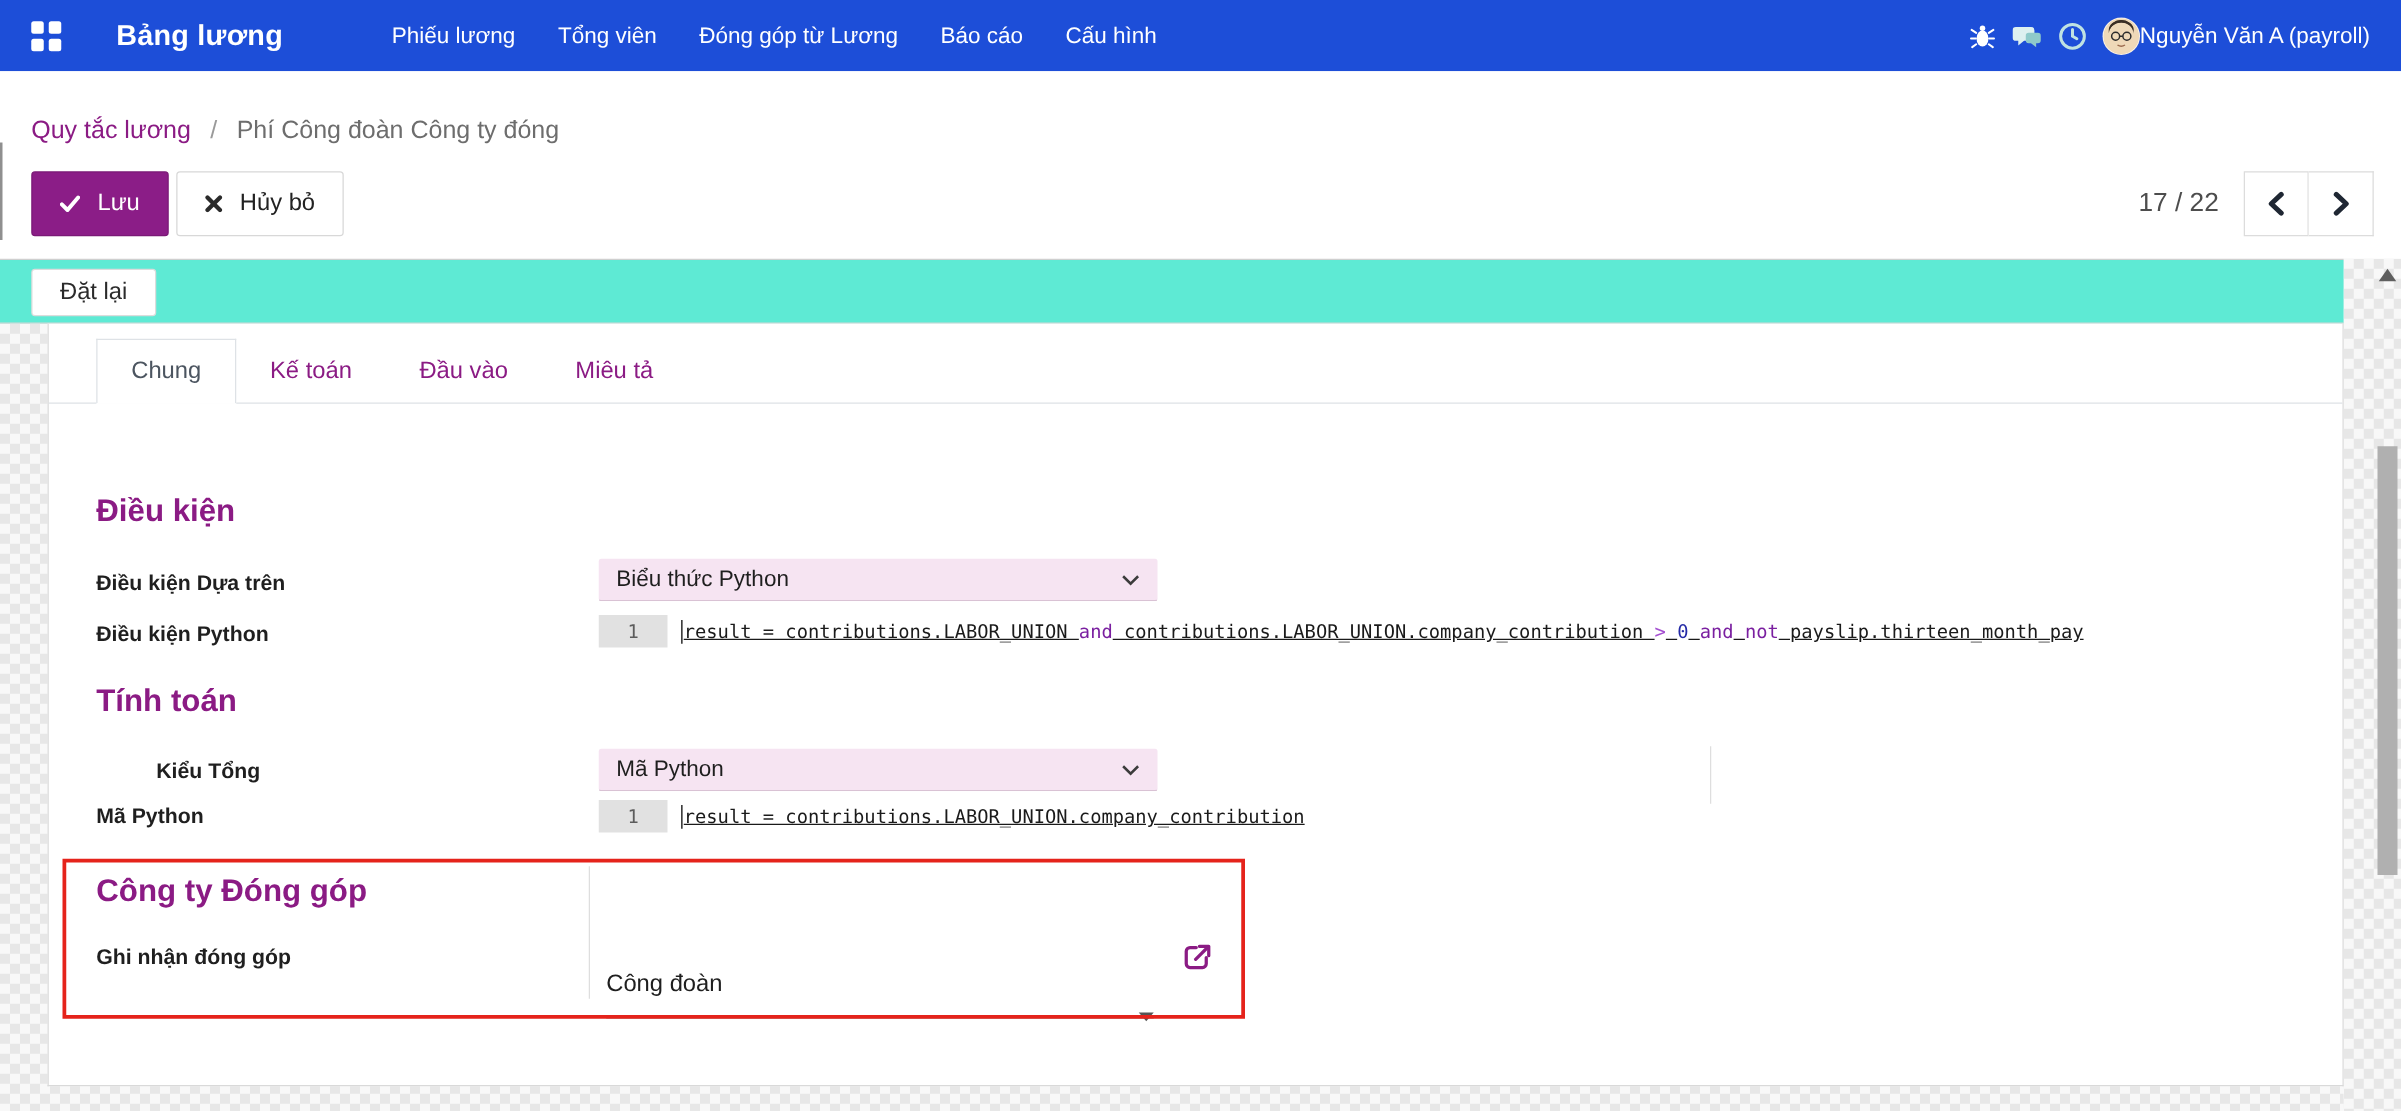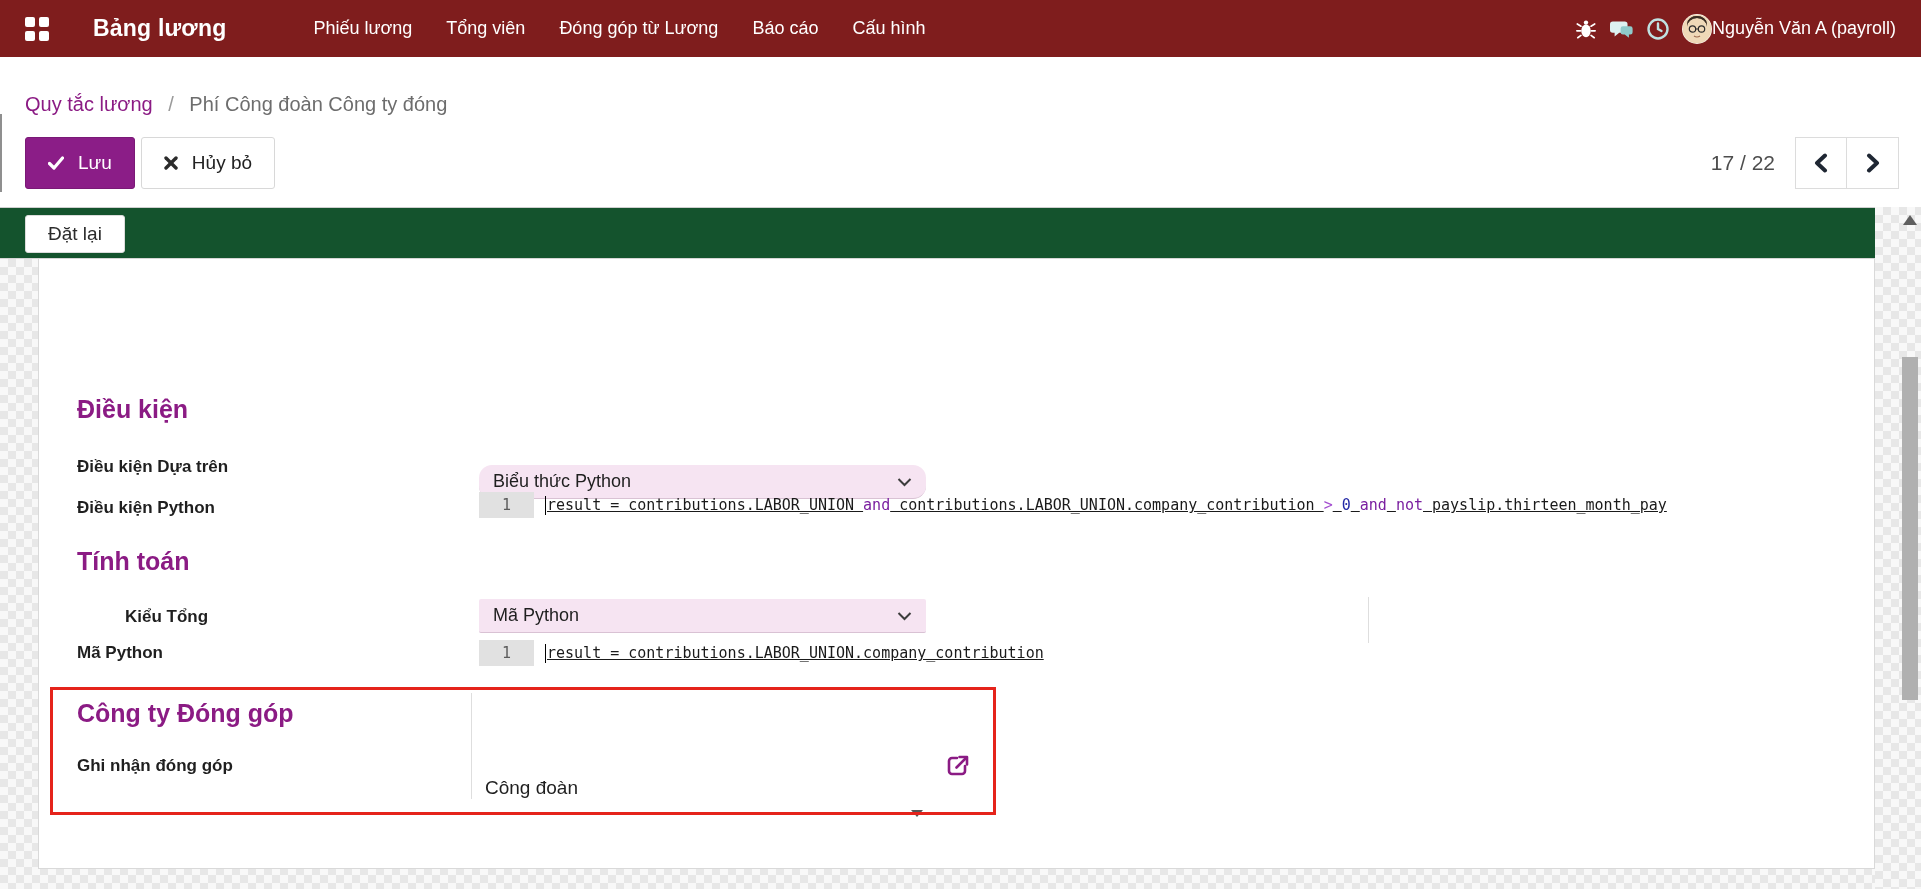--- a/index.html
+++ b/index.html
@@ -7,21 +7,21 @@
   body { font-family:"Liberation Sans", sans-serif; }
   .screen { position:relative; width:1921px; height:889px; overflow:hidden; background:#fff; }
 
   
   .checker {
     background: conic-gradient(#e7e7e7 90deg, #f8f8f8 90deg 180deg, #e7e7e7 180deg 270deg, #f8f8f8 270deg);
     background-size:16px 16px;
   }
 
   
-  .navbar { position:absolute; top:0; left:0; width:1921px; height:57px; background:#7f1d1d;
+  .navbar { position:absolute; top:0; left:0; width:1921px; height:57px; background:#1d4ed8;
             display:flex; align-items:center; color:#fff; }
   .apps-grid { margin-left:25px; display:grid; grid-template-columns:10px 10px; grid-gap:4px; cursor:pointer; }
   .apps-grid span { width:10px; height:10px; background:#fff; border-radius:2px; }
   .app-title { margin-left:44px; font-size:23px; font-weight:700; letter-spacing:.2px; cursor:pointer; }
   .nav-menu { display:flex; margin-left:87px; gap:34px; font-size:18px; }
   .nav-menu a { color:#fff; text-decoration:none; cursor:pointer; white-space:nowrap; }
   .nav-right { margin-left:auto; margin-right:25px; display:flex; align-items:center; gap:12px; font-size:18px; }
   .nav-icon { width:24px; height:24px; display:flex; align-items:center; justify-content:center; cursor:pointer; }
   .avatar { width:30px; height:30px; border-radius:50%; overflow:hidden; background:#e9cda4;
             border:1px solid rgba(255,255,255,.7); flex:0 0 auto; cursor:pointer; }
@@ -43,21 +43,21 @@
   .pager { position:absolute; top:80px; right:22px; display:flex; align-items:center; gap:20px; }
   .pager-count { font-size:21px; color:#4d4d4d; }
   .pager-btns { display:flex; }
   .pager-btn { width:52px; height:52px; background:#fff; border:1px solid #dcdcdc;
                display:flex; align-items:center; justify-content:center; cursor:pointer; }
   .pager-btn + .pager-btn { border-left:none; }
 
   .cp-divider { position:absolute; top:207px; left:0; width:1875px; height:1px; background:#cfcfcf; }
 
   
-  .toolbar { position:absolute; top:208px; left:0; width:1875px; height:51px; background:#14532d;
+  .toolbar { position:absolute; top:208px; left:0; width:1875px; height:51px; background:#5eead4;
              border-bottom:1px solid #d6d6d6; }
   .btn-reset { position:absolute; left:25px; top:7px; height:38px; padding:0 22px; font-size:19px;
                background:#fff; border:1px solid #dcdcdc; color:#2b2b2b; border-radius:3px; cursor:pointer;
                font-family:"Liberation Sans", sans-serif; }
 
   
   .content { position:absolute; top:259px; left:0; width:1875px; height:630px; }
   .sheet { position:absolute; left:38px; top:0; width:1837px; height:610px; background:#fff;
            border:1px solid #d9d9d9; border-top:none; }
 
@@ -212,25 +212,31 @@
 
   <div class="cp-divider"></div>
 
   <div class="toolbar">
     <button class="btn-reset">Đặt lại</button>
   </div>
 
   <div class="content checker">
     <div class="sheet">
 
+      <div class="tabbar">
+        <div class="tab active">Chung</div>
+        <div class="tab">Kế toán</div>
+        <div class="tab">Đầu vào</div>
+        <div class="tab">Miêu tả</div>
+      </div>
 
       <div class="section-title" style="top:136px;">Điều kiện</div>
 
       <div class="field-label" style="top:198px;">Điều kiện Dựa trên</div>
-      <div class="select-box" style="top:206px;border-radius:13px;">
+      <div class="select-box" style="top:188px;">
         <span>Biểu thức Python</span>
         <span class="sel-caret">
           <svg width="15" height="10" viewBox="0 0 15 10">
             <polyline points="1.5,2 7.5,8 13.5,2" fill="none" stroke="#3c3c3c" stroke-width="2"></polyline>
           </svg>
         </span>
       </div>
 
       <div class="field-label" style="top:239px;">Điều kiện Python</div>
       <div class="code-line" style="top:231px;">

